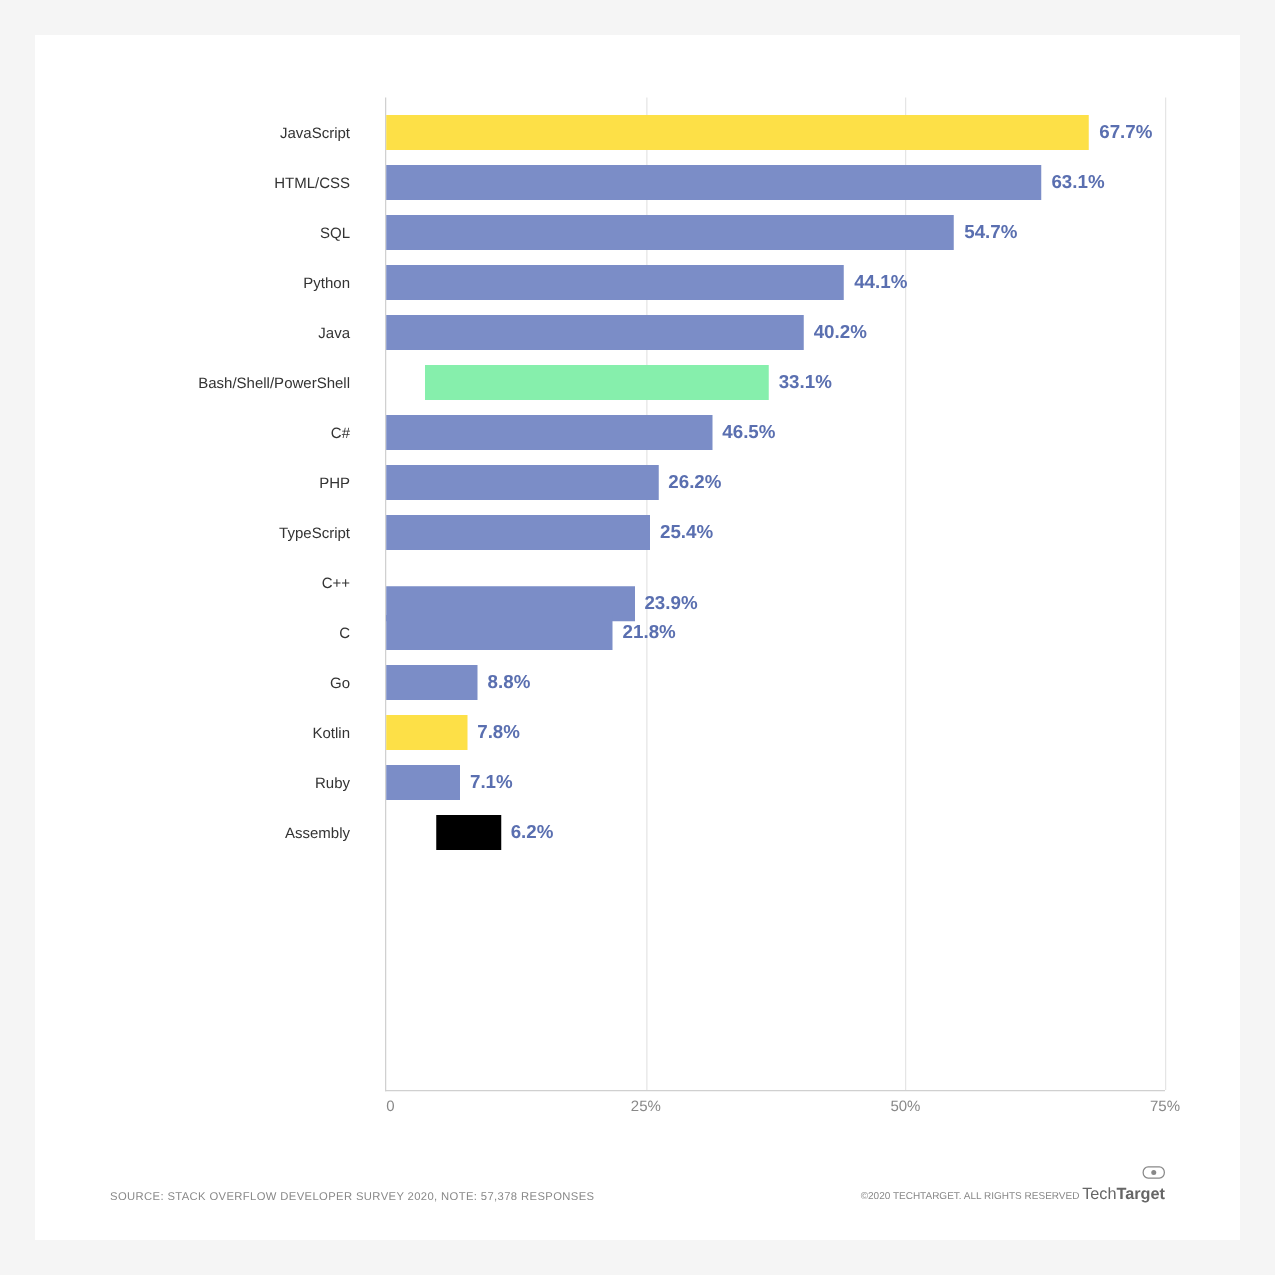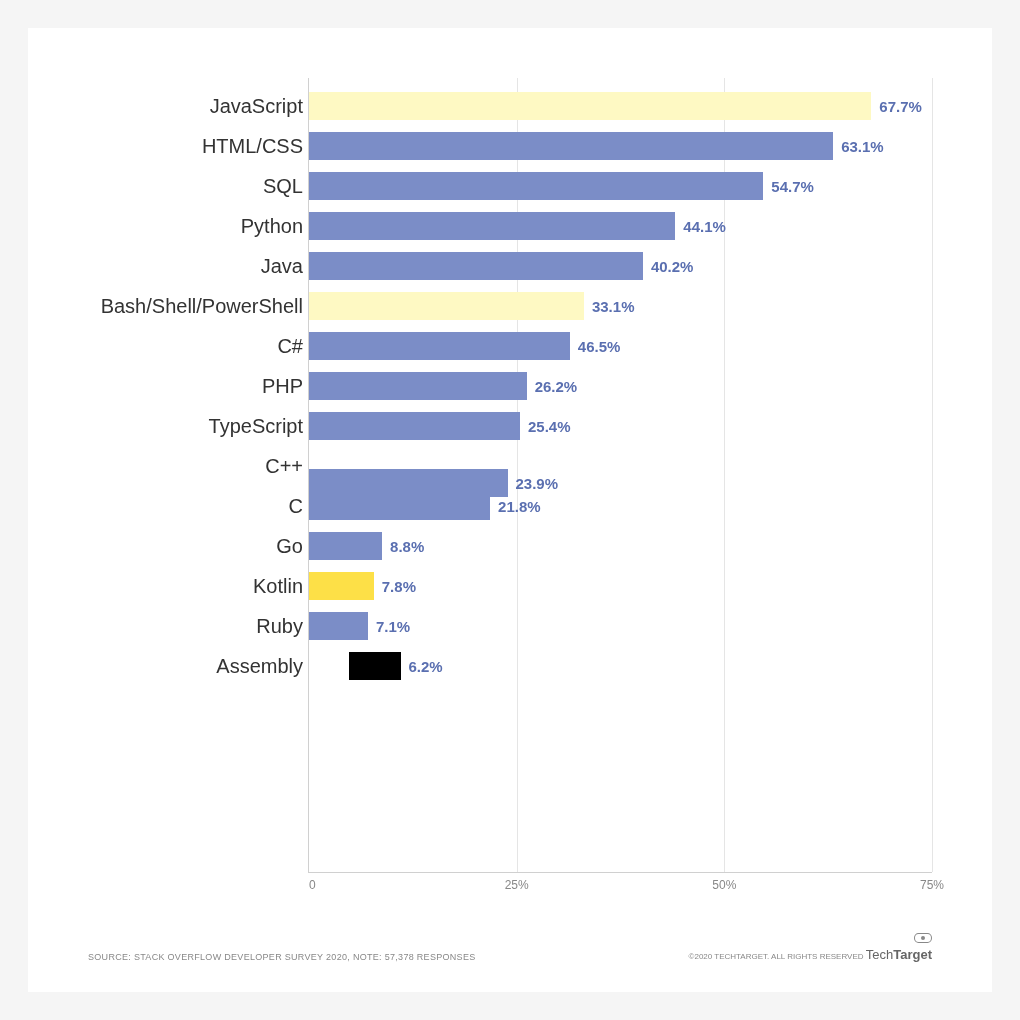--- a/index.html
+++ b/index.html
@@ -48,22 +48,22 @@
   }
   .bar-row {
     position: relative;
     height: 40px;
     display: flex;
     align-items: center;
   }
   .bar-row .cat {
     position: absolute;
     right: 100%;
-    padding-right: 6px;
-    font-size: 20px;
+    padding-right: 29px;
+    font-size: 12px;
     color: #333;
     white-space: nowrap;
   }
   .bar {
     height: 28px;
     background: #7b8dc7;
     position: relative;
   }
   .val {
     position: absolute;
@@ -144,21 +144,21 @@
 
   <div class="chart">
     <div class="plot" id="plot">
 
     <div class="gridline" style="left: 33.3333%;"></div>
         <div class="gridline" style="left: 66.6667%;"></div>
         <div class="gridline" style="left: 100%;"></div>
         <div style="position: relative; padding-top: 8px; padding-bottom: 8px;">
           <div class="bar-row">
             <div class="cat">JavaScript</div>
-            <div class="bar" style="width: 90.2667%; background: #fef9c3;">
+            <div class="bar" style="width: 90.2667%; background: #fde047;">
               <div class="val" style="color: rgb(90, 111, 176);">67.7%</div>
             </div>
           </div>
           <div class="bar-row">
             <div class="cat">HTML/CSS</div>
             <div class="bar" style="width: 84.1333%; background: rgb(123, 141, 199);">
               <div class="val" style="color: rgb(90, 111, 176);">63.1%</div>
             </div>
           </div>
           <div class="bar-row">
@@ -174,21 +174,21 @@
             </div>
           </div>
           <div class="bar-row">
             <div class="cat">Java</div>
             <div class="bar" style="width: 53.6%; background: rgb(123, 141, 199); padding-left: 48px;">
               <div class="val" style="color: rgb(90, 111, 176);">40.2%</div>
             </div>
           </div>
           <div class="bar-row">
             <div class="cat">Bash/Shell/PowerShell</div>
-            <div class="bar" style="width: 44.1333%; background: #fef9c3;">
+            <div class="bar" style="width: 44.1333%; background: #86efac; margin-left: 31px;">
               <div class="val" style="color: rgb(90, 111, 176);">33.1%</div>
             </div>
           </div>
           <div class="bar-row">
             <div class="cat">C#</div>
             <div class="bar" style="width: 41.8667%; background: rgb(123, 141, 199);">
               <div class="val" style="color: rgb(90, 111, 176);">46.5%</div>
             </div>
           </div>
           <div class="bar-row">

